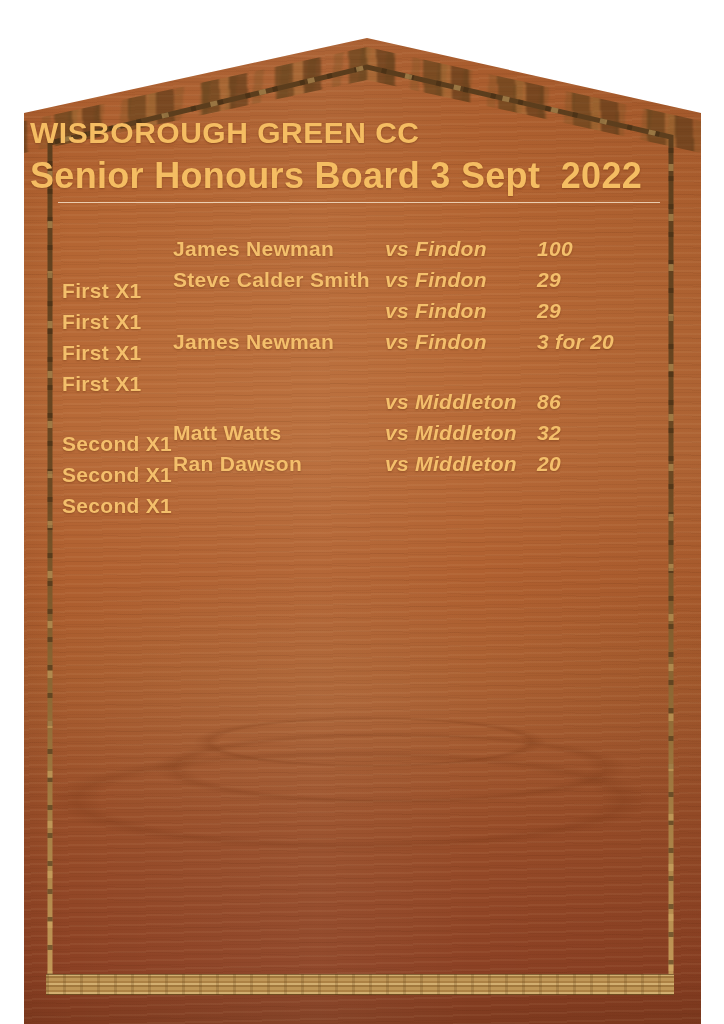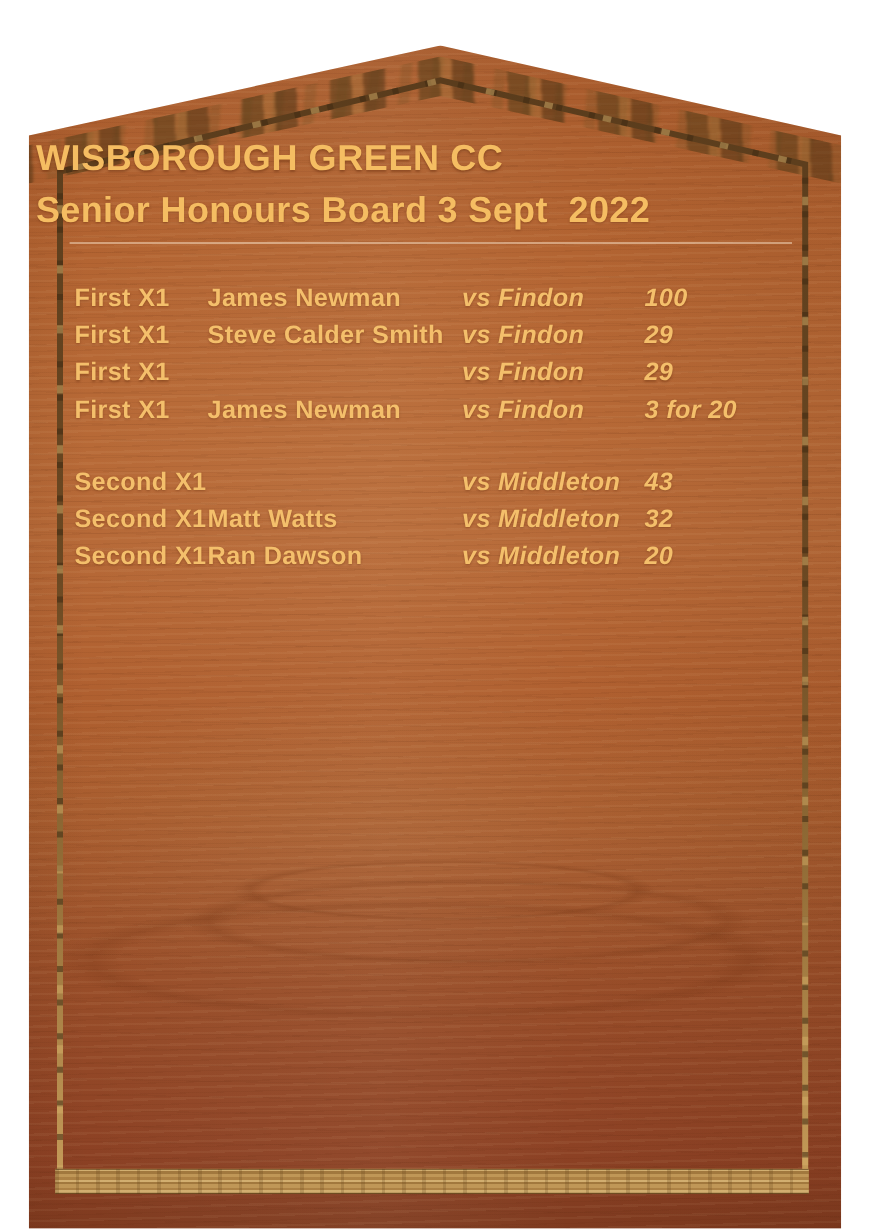--- a/index.html
+++ b/index.html
@@ -55,33 +55,33 @@
       #b98f50;
     box-shadow:inset 0 1px 0 rgba(70,40,10,.55), inset 0 -1px 0 rgba(70,40,10,.55);
   }
   
   .title{
     position:absolute;left:30px;right:2px;top:114px;text-align:left;
     font-family:Liberation Sans, sans-serif;font-weight:bold;color:#f5bd62;
     text-shadow:0 1px 2px rgba(80,30,0,0.35);
   }
   .title .t1{font-size:30px;line-height:38px;letter-spacing:0.5px;}
-  .title .t2{font-size:30px;line-height:38px;margin-top:5px;letter-spacing:0.3px;white-space:pre;}
+  .title .t2{font-size:36px;line-height:38px;margin-top:5px;letter-spacing:0.3px;white-space:pre;}
   .divider{
     position:absolute;left:58px;top:202px;width:602px;height:1px;
     background:rgba(253,240,218,0.75);
   }
   .row{position:absolute;left:0;width:100%;height:26px;}
   .c{
     position:absolute;top:0;white-space:pre;
     font-family:"Liberation Sans",sans-serif;font-weight:bold;
     font-size:21px;line-height:26px;color:#f4bf6b;letter-spacing:0.3px;
     text-shadow:0 1px 2px rgba(80,30,0,0.32);
   }
-  .c1{left:62px;} .c2{left:173px;} .c3{left:385px;font-style:italic;} .c4{left:537px;font-style:italic;}
+  .c1{left:62px;margin-top:42px;} .c2{left:173px;} .c3{left:385px;font-style:italic;} .c4{left:537px;font-style:italic;}
   .r0{top:236px;} .r1{top:267px;} .r2{top:298px;} .r3{top:329px;}
   .r4{top:389px;} .r5{top:420px;} .r6{top:451px;}
 </style>
 </head>
 <body>
 
 <div class="stage">
   <div class="board">
 
     <div class="top-streaks"></div>
@@ -128,21 +128,21 @@
     </div>
     <div class="row r3">
       <span class="c c1">First X1</span>
       <span class="c c2">James Newman</span>
       <span class="c c3">vs Findon</span>
       <span class="c c4">3 for 20</span>
     </div>
     <div class="row r4">
       <span class="c c1">Second X1</span>
       <span class="c c3">vs Middleton</span>
-      <span class="c c4">43</span>
+      <span class="c c4">86</span>
     </div>
     <div class="row r5">
       <span class="c c1">Second X1</span>
       <span class="c c2">Matt Watts</span>
       <span class="c c3">vs Middleton</span>
       <span class="c c4">32</span>
     </div>
     <div class="row r6">
       <span class="c c1">Second X1</span>
       <span class="c c2">Ran Dawson</span>

